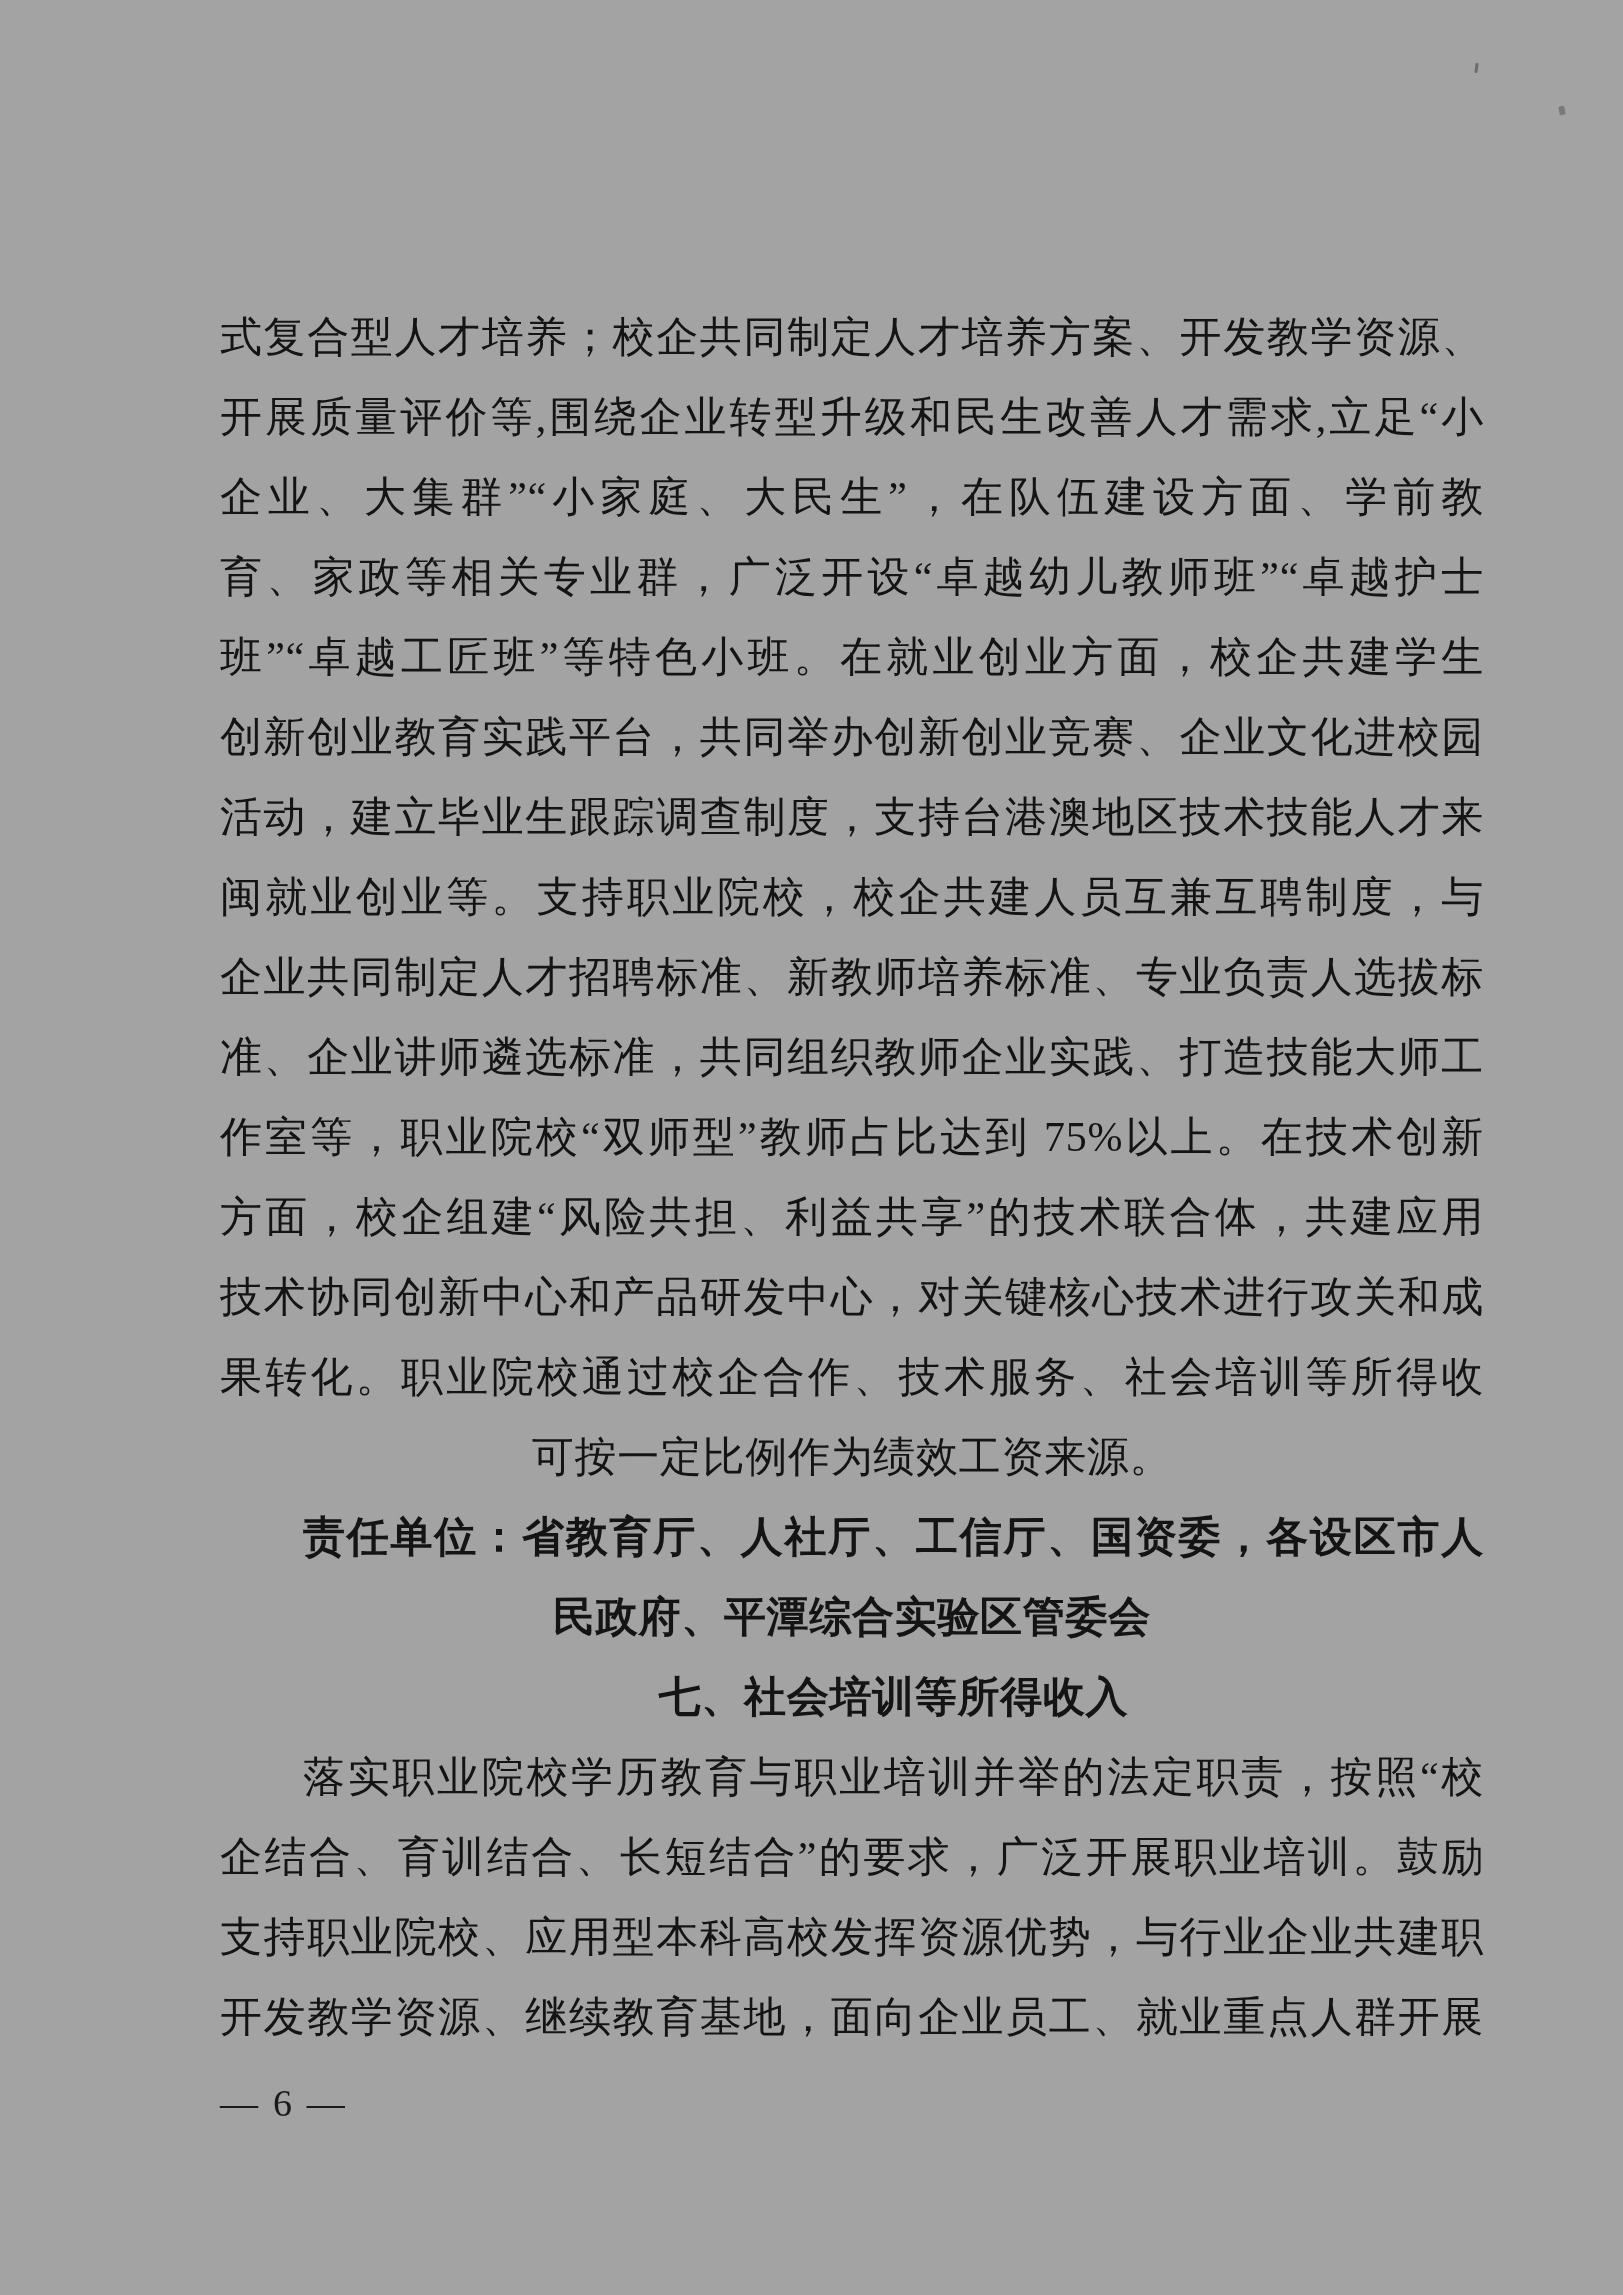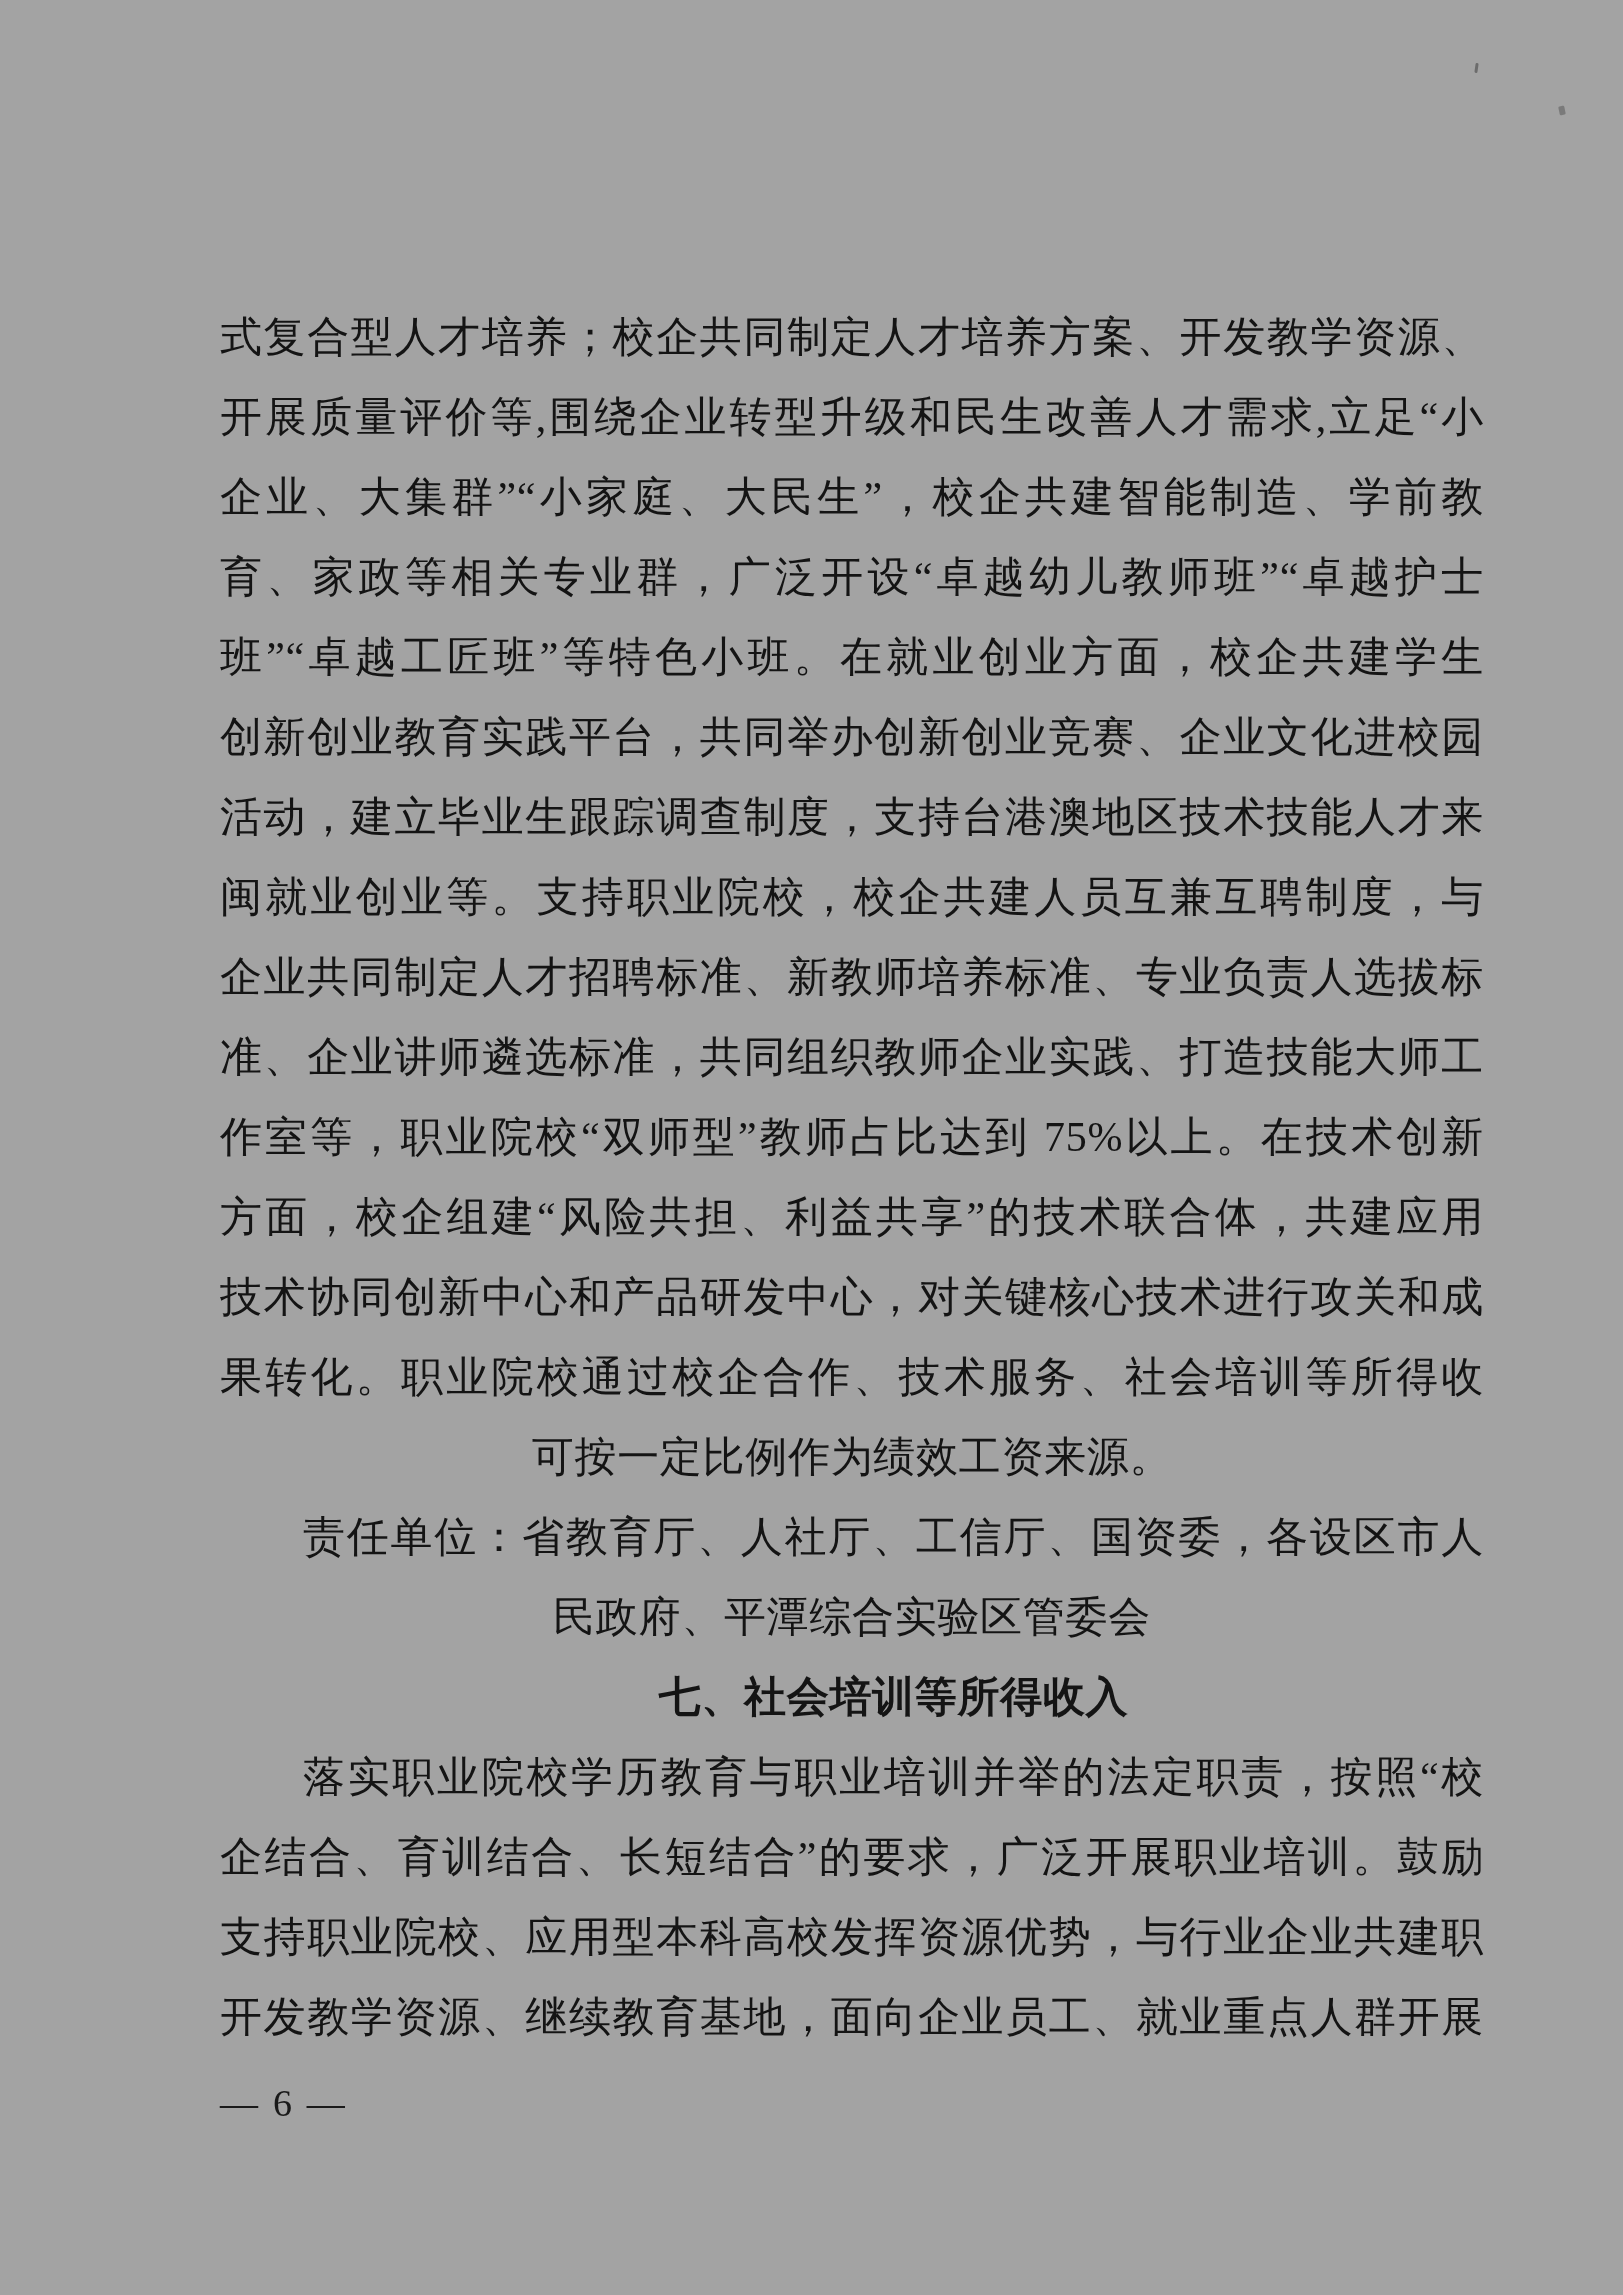--- a/index.html
+++ b/index.html
@@ -38,21 +38,21 @@
     text-align-last: justify;
     overflow: hidden;
   }
   .line.indent {
     padding-left: 83px; 
   }
   .line.body {
     font-weight: normal;
   }
   .line.duty {
-    font-weight: normal; 
+    font-weight: bold; 
   }
   .line.heading {
     font-weight: bold; 
   }
   .footer {
     position: absolute;
     left: 220px;
     top: 2073px;
     height: 61px;
     line-height: 61px;
@@ -87,21 +87,21 @@
 <body>
 
 <div class="page">
 
   <span class="speck s1"></span>
   <span class="speck s2"></span>
 
   <div class="text-block" id="text-block">
       <div class="line body fill">式复合型人才培养；校企共同制定人才培养方案、开发教学资源、</div>
       <div class="line body fill">开展质量评价等,围绕企业转型升级和民生改善人才需求,立足“小</div>
-      <div class="line body fill">企业、大集群”“小家庭、大民生”，校企共建智能制造、学前教</div>
+      <div class="line body fill">企业、大集群”“小家庭、大民生”，在队伍建设方面、学前教</div>
       <div class="line body fill">育、家政等相关专业群，广泛开设“卓越幼儿教师班”“卓越护士</div>
       <div class="line body fill">班”“卓越工匠班”等特色小班。在就业创业方面，校企共建学生</div>
       <div class="line body fill">创新创业教育实践平台，共同举办创新创业竞赛、企业文化进校园</div>
       <div class="line body fill">活动，建立毕业生跟踪调查制度，支持台港澳地区技术技能人才来</div>
       <div class="line body fill">闽就业创业等。支持职业院校，校企共建人员互兼互聘制度，与</div>
       <div class="line body fill">企业共同制定人才招聘标准、新教师培养标准、专业负责人选拔标</div>
       <div class="line body fill">准、企业讲师遴选标准，共同组织教师企业实践、打造技能大师工</div>
       <div class="line body fill">作室等，职业院校“双师型”教师占比达到 75%以上。在技术创新</div>
       <div class="line body fill">方面，校企组建“风险共担、利益共享”的技术联合体，共建应用</div>
       <div class="line body fill">技术协同创新中心和产品研发中心，对关键核心技术进行攻关和成</div>

